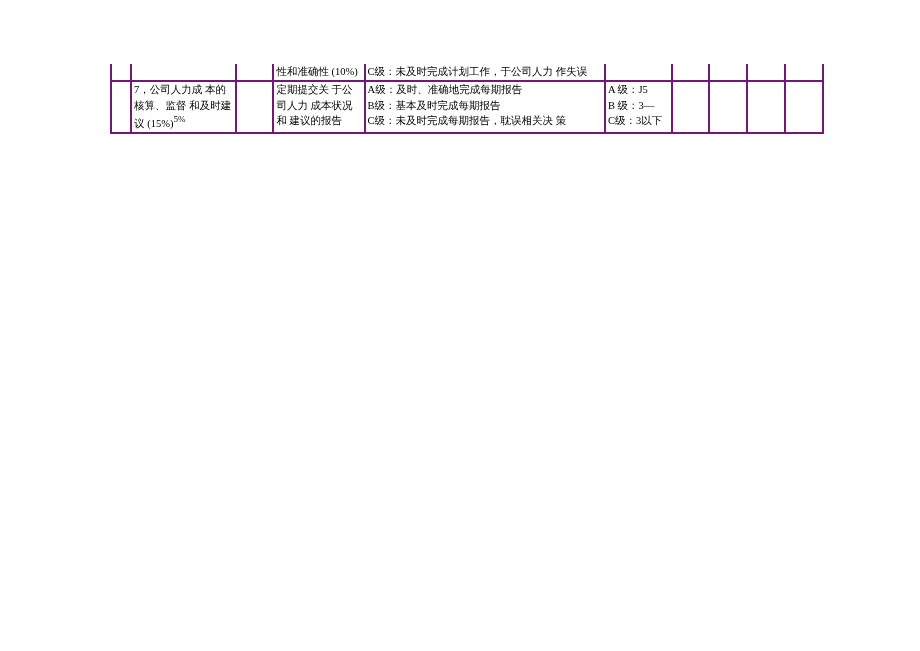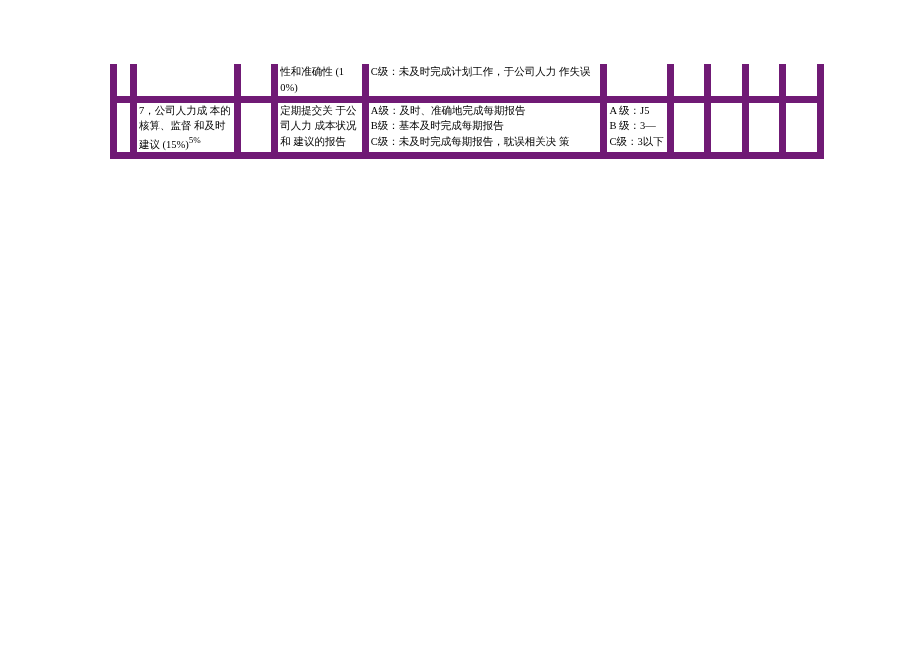--- a/index.html
+++ b/index.html
@@ -13,21 +13,21 @@
     }
     .page {
       padding: 64px 96px 0 110px;
     }
     table {
       border-collapse: collapse;
       width: 100%;
       table-layout: fixed;
     }
     td {
-      border: 7px solid #701a75;
+      border: 2px solid #701a75;
       vertical-align: top;
       padding: 0 2px;
       line-height: 1.5;
       font-size: 10.5px;
       word-break: break-all;
     }
     .no-top { border-top: none; margin-top: 20px; }
     .sup { font-size: 9px; vertical-align: super; }
     .c0 { width: 18px; }
     .c1 { width: 94px; }

